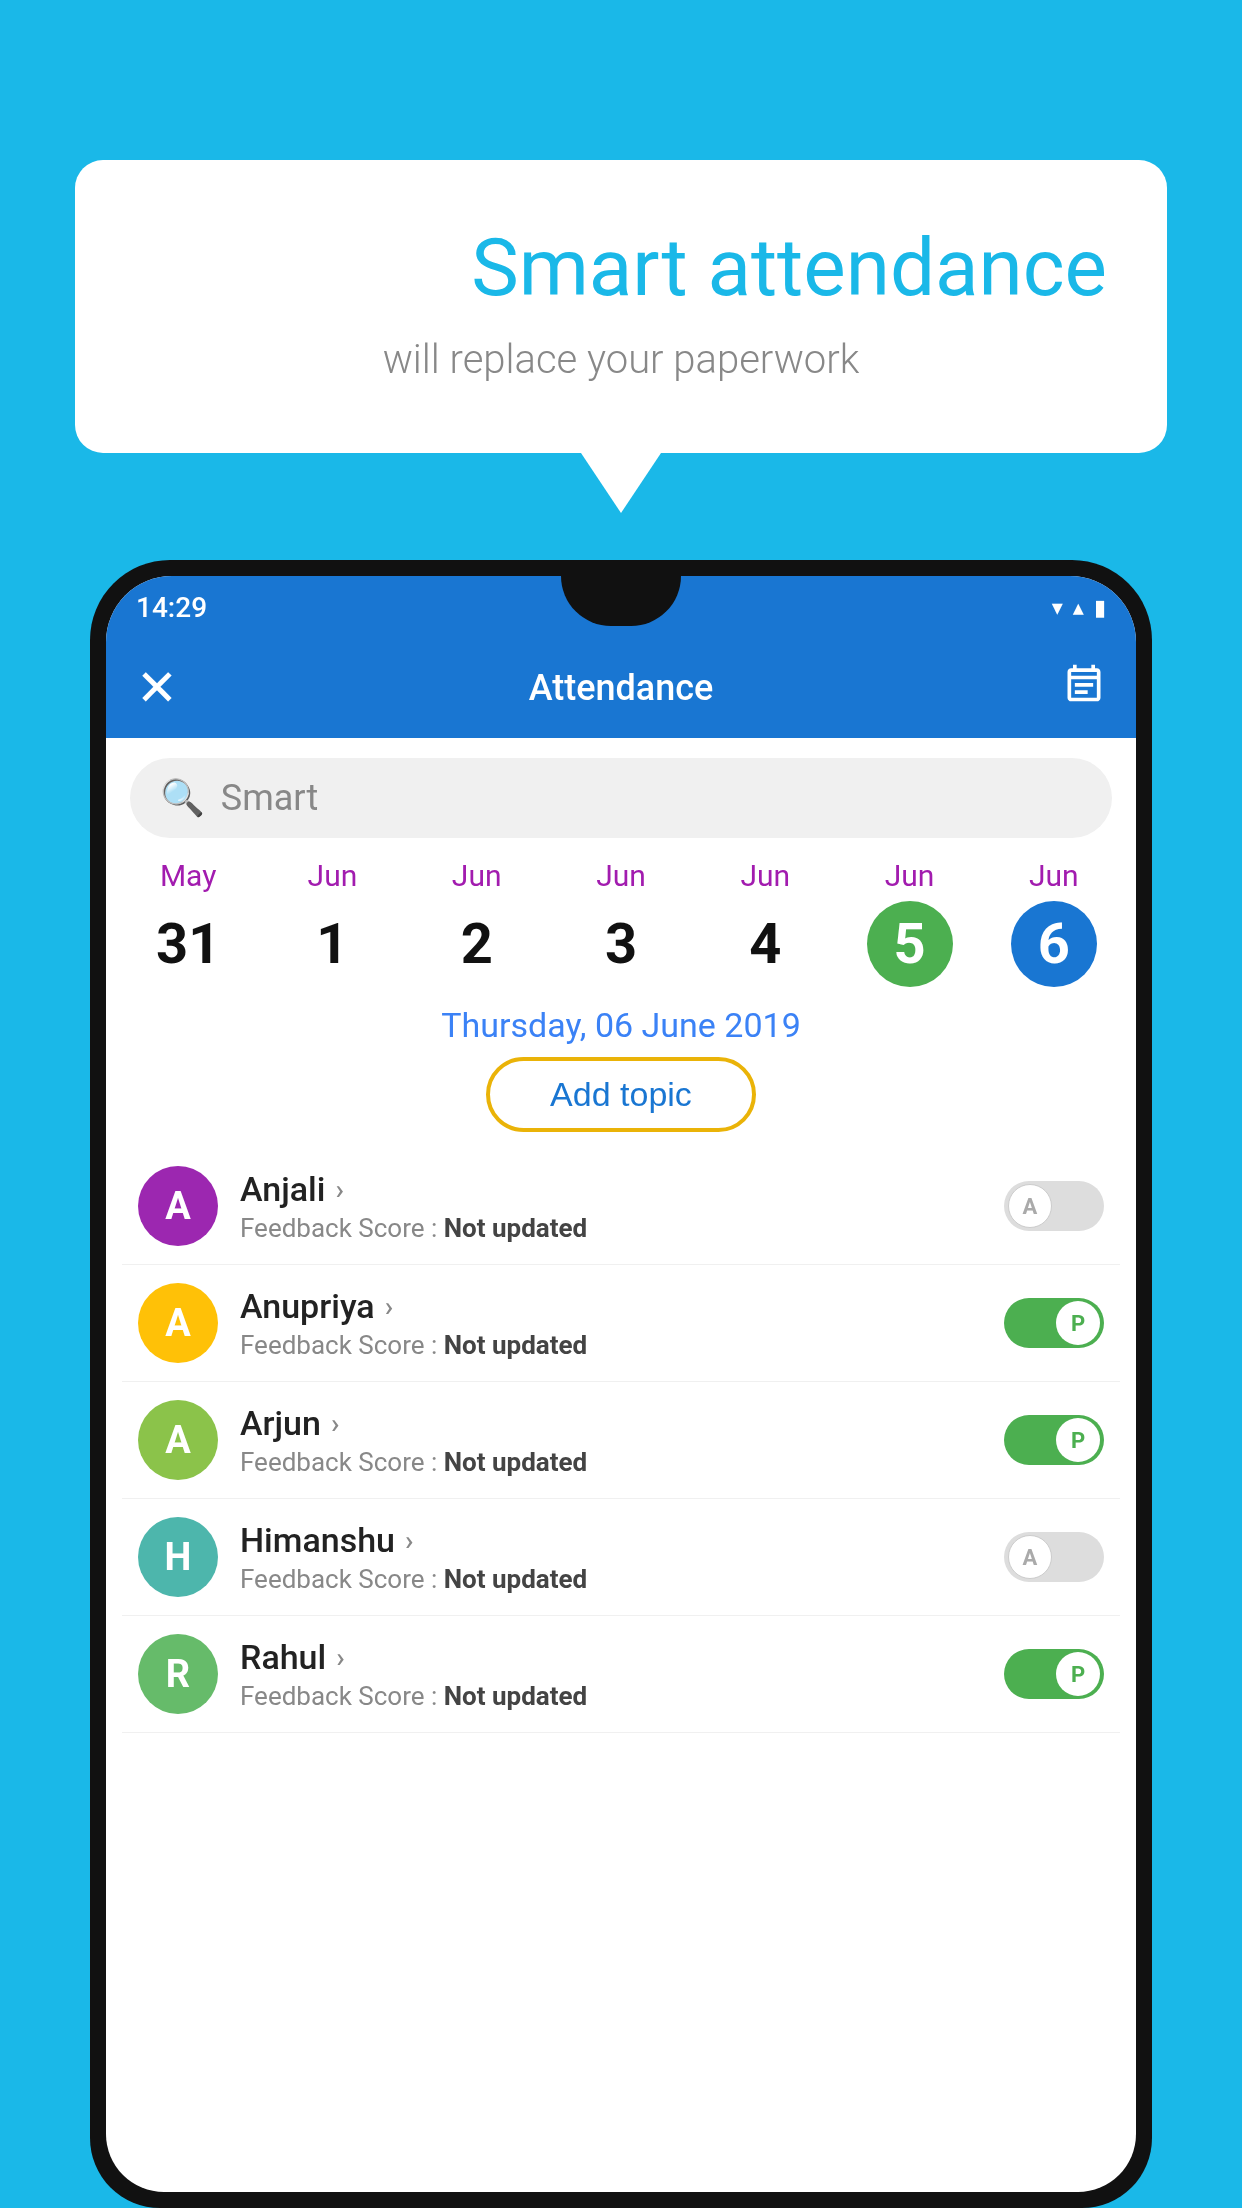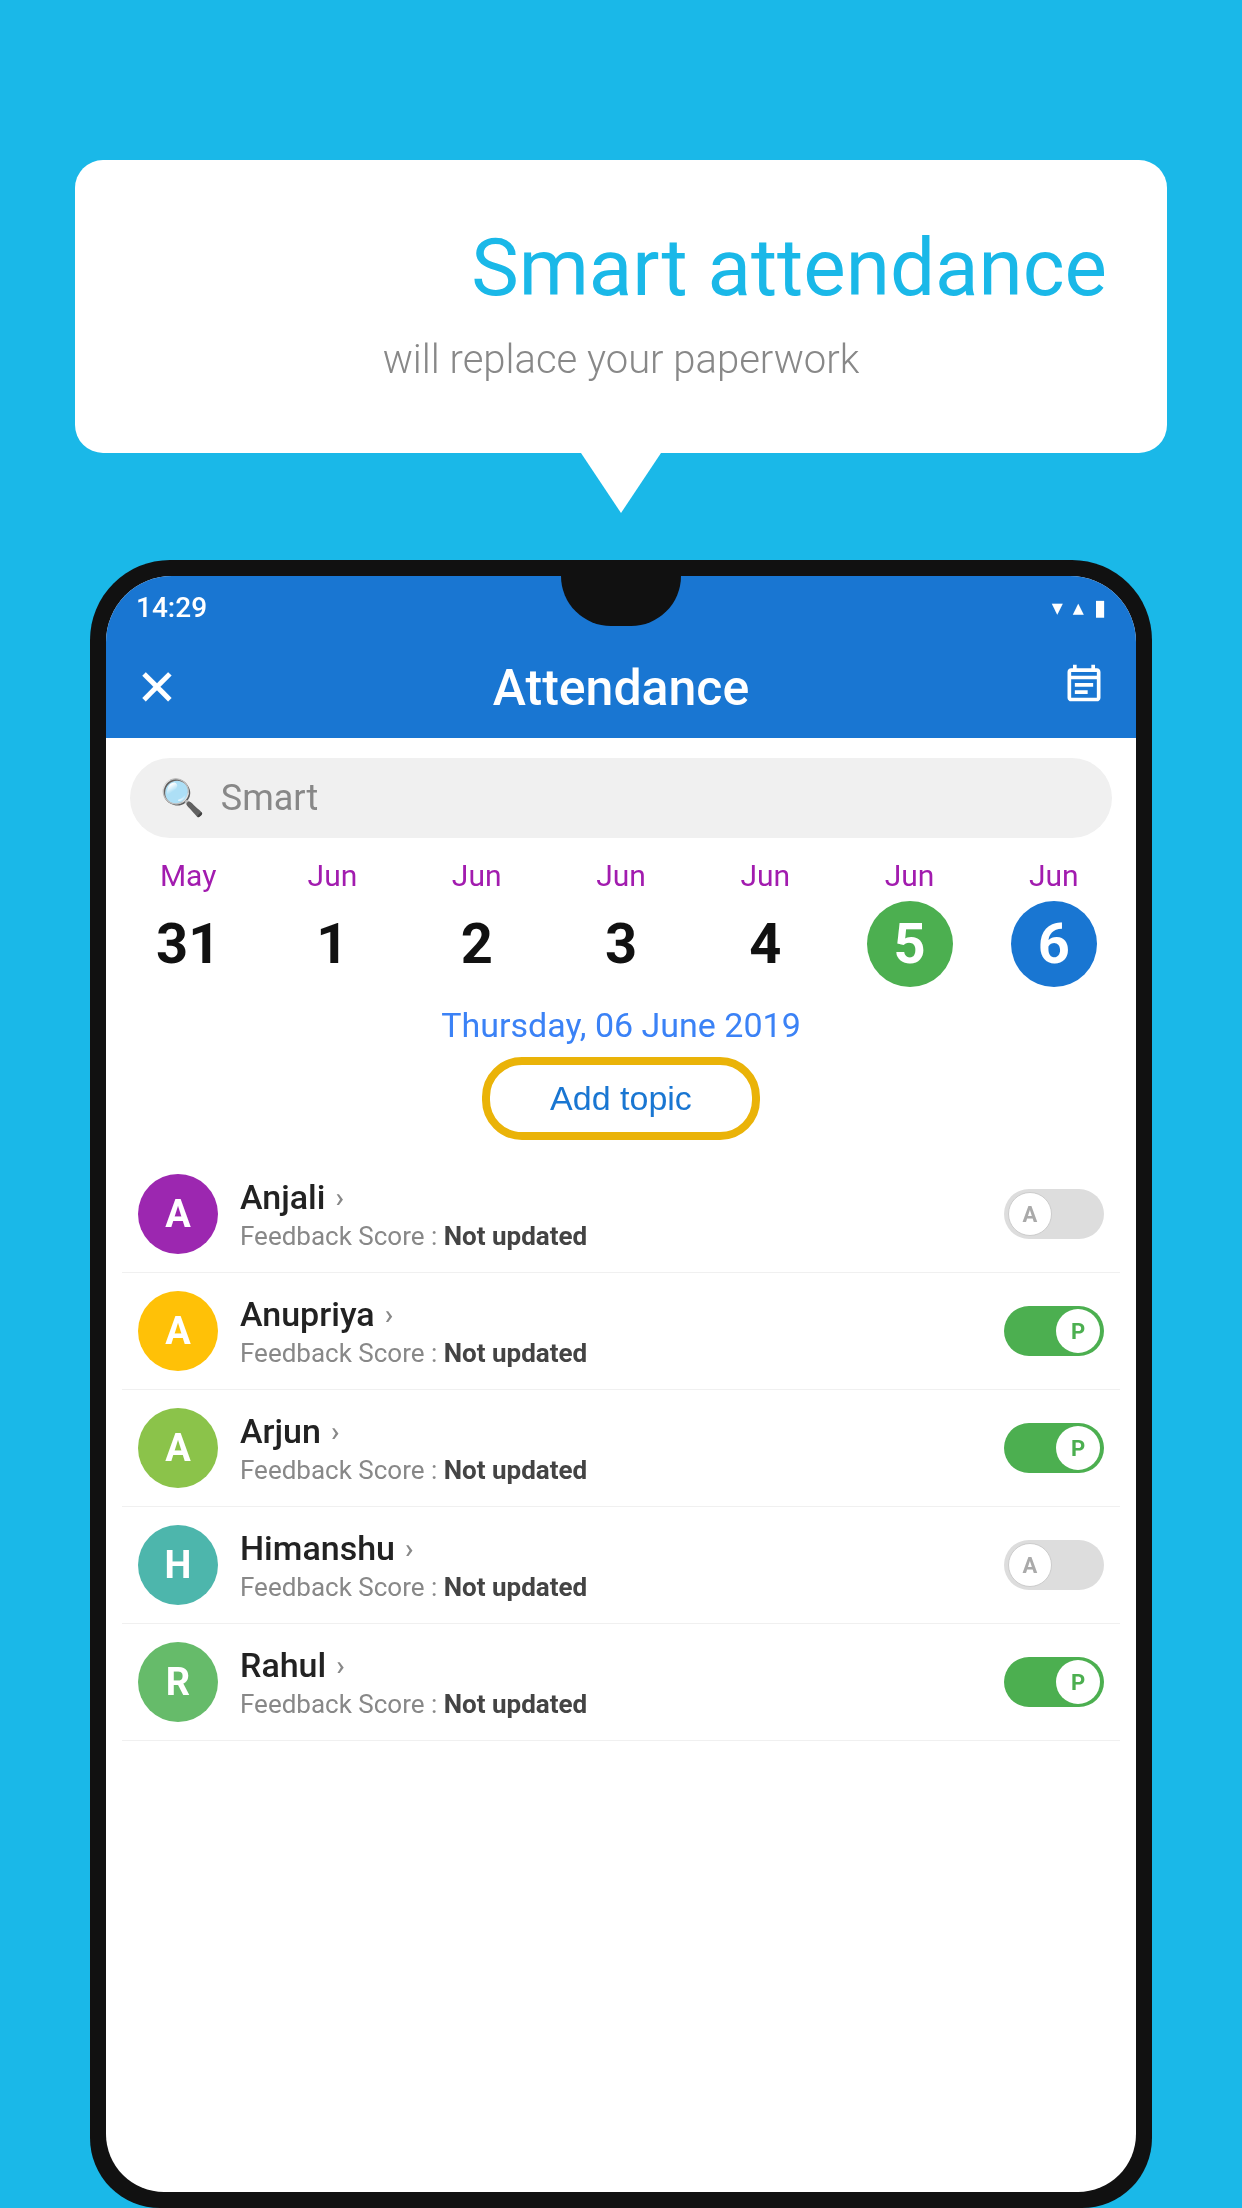--- a/index.html
+++ b/index.html
@@ -136,21 +136,21 @@
 
     .app-bar-close {
       color: white;
       font-size: 50px;
       font-weight: 300;
       line-height: 1;
     }
 
     .app-bar-title {
       color: white;
-      font-size: 50px;
+      font-size: 36px;
       font-weight: 500;
       position: absolute;
       left: 50%;
       transform: translateX(-50%);
     }
 
     .app-bar-calendar {
       position: absolute;
       right: 30px;
       color: white;
@@ -230,21 +230,21 @@
       font-size: 34px;
       color: #3b82f6;
       margin: 18px 0 12px;
       font-weight: 400;
     }
 
     
     .add-topic-btn {
       display: block;
       margin: 0 auto 16px;
-      border: 8px solid #eab308;
+      border: 4px solid #eab308;
       border-radius: 40px;
       padding: 14px 60px;
       background: white;
       color: #1976d2;
       font-size: 34px;
       width: auto;
       text-align: center;
       width: fit-content;
     }
 

